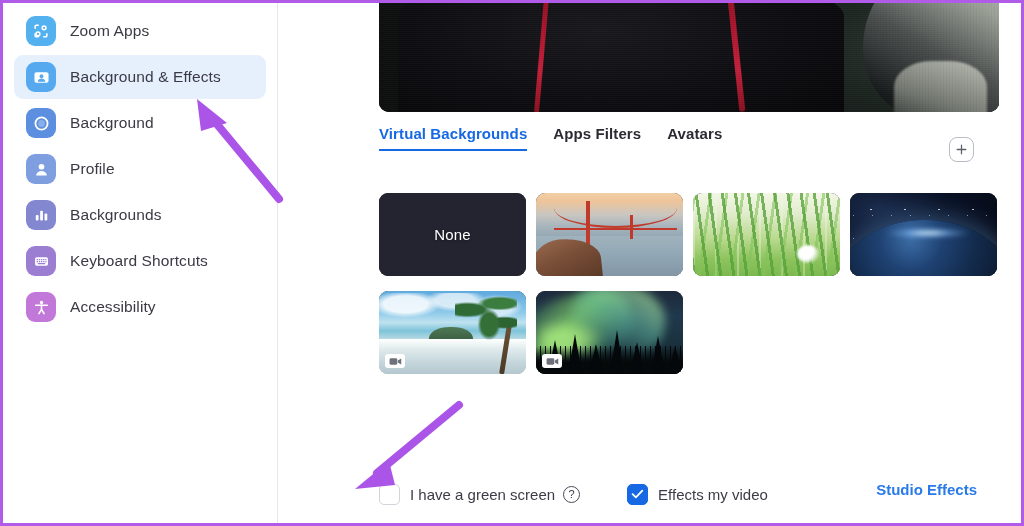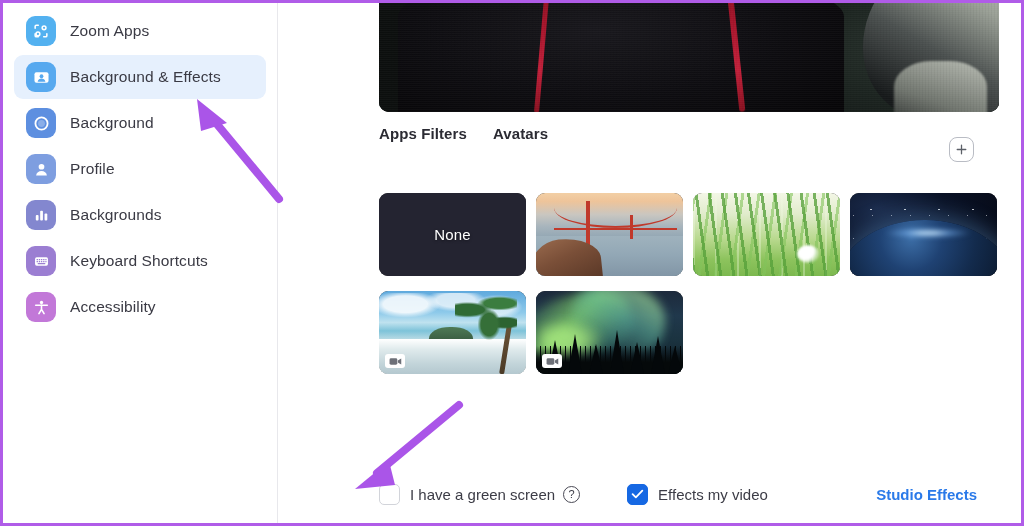--- a/index.html
+++ b/index.html
@@ -375,21 +375,20 @@
     border-bottom: 34px solid #04080a;
   }
 
   
   .bottom-row {
     position: absolute;
     left: 53px;
     right: 44px;
     bottom: 16px;
     display: flex;
-    align-items: center;
     height: 26px;
   }
   .ctl { display: flex; align-items: center; }
   .cbox {
     width: 21px; height: 21px;
     border: 1.6px solid #d2d4da;
     border-radius: 5px;
     background: #fff;
     cursor: pointer;
     flex: 0 0 21px;
@@ -530,20 +529,21 @@
       <div class="vp-layer vp-bg"></div>
       <div class="vp-body"></div>
       <div class="vp-stripe s1"></div>
       <div class="vp-stripe s2"></div>
       <div class="vp-head"></div>
       <div class="vp-neck"></div>
       <div class="vp-layer vp-grain"></div>
     </div>
 
     <div class="tabs-row">
+      <div class="tab active">Virtual Backgrounds</div>
       <div class="tab">Apps Filters</div>
       <div class="tab">Avatars</div>
     </div>
 
     <div class="add-btn">
       <svg width="13" height="13" viewBox="0 0 14 14" stroke="#5c6068" stroke-width="1.4" stroke-linecap="round">
         <path d="M7 2.4v9.2M2.4 7h9.2"></path>
       </svg>
     </div>
 

